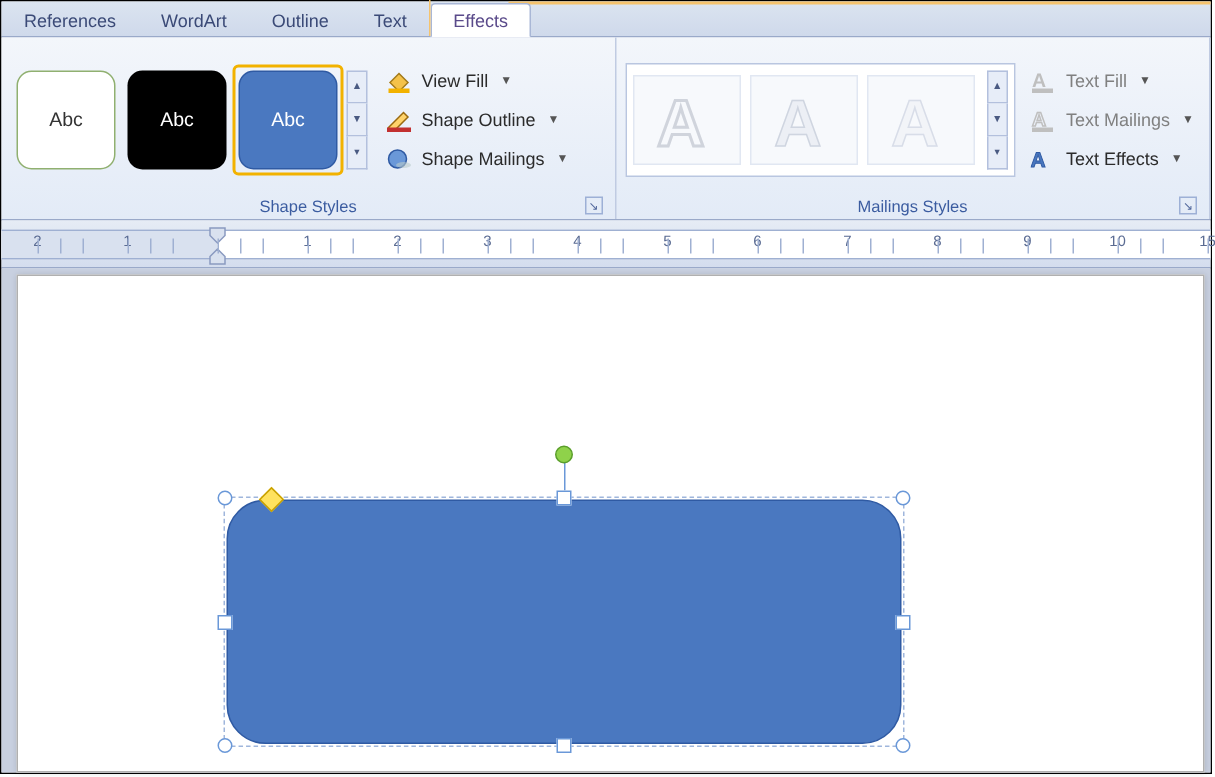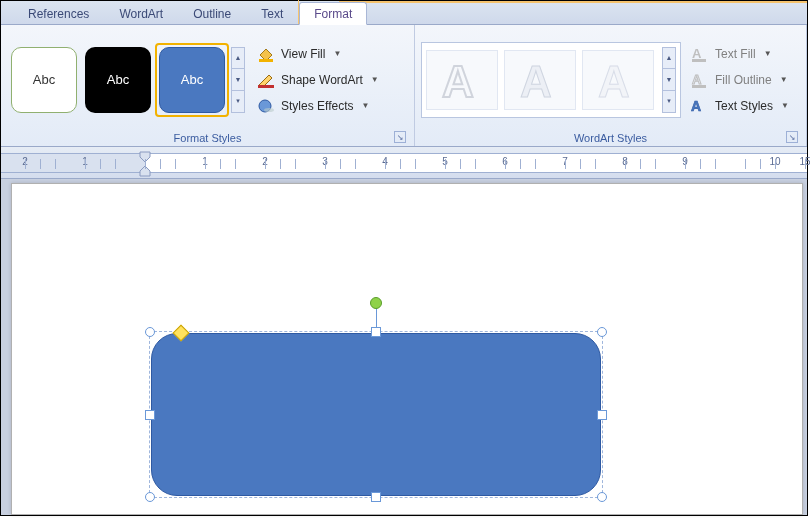--- a/index.html
+++ b/index.html
@@ -1,20 +1,20 @@
 <!DOCTYPE html>
 <html><head>
 <meta charset="utf-8">
 <style>
   * { box-sizing: border-box; margin: 0; padding: 0; font-family: "Segoe UI", Tahoma, sans-serif; }
   html,body{width:810px;height:518px;overflow:hidden;background:#fff;}
   .frame{width:808px;height:516px;border:1px solid #000;position:relative;}
 
   
-  .tabstrip{height:24px;background:linear-gradient(#dbe4f0,#cfd9eb);border-bottom:1px solid #9aa9c9;display:flex;align-items:flex-end;padding-left:12px;}
+  .tabstrip{height:24px;background:linear-gradient(#dbe4f0,#cfd9eb);border-bottom:1px solid #9aa9c9;display:flex;align-items:flex-end;padding-left:0;}
   .tab{padding:4px 14px 3px 14px;font-size:12px;color:#3b4a77;border:1px solid transparent;border-bottom:none;cursor:pointer;background:transparent;border-radius:3px 3px 0 0;}
   .tab.active{background:#fff;border:1px solid #a9b7d6;border-bottom:1px solid #fff;color:#5a4a8a;position:relative;top:1px;}
   .context-start{border-left:1px solid #f5c36d;height:24px;margin-left:0;margin-right:0;}
   .context-top{position:absolute;top:0;left:338px;right:0;height:2px;background:#f5c36d;}
 
   
   .ribbon{height:122px;background:linear-gradient(#f3f6fb,#e3ebf7);border-bottom:1px solid #9aa9c9;display:flex;}
   .group{border-right:1px solid #c0cbe2;padding:4px 6px 0 6px;display:flex;flex-direction:column;justify-content:space-between;position:relative;}
   .group-body{flex:1;display:flex;align-items:center;}
   .group-label{font-size:11px;color:#3b5ca0;text-align:center;padding:2px 0;position:relative;}
@@ -81,21 +81,21 @@
 
 <div class="frame">
   <div class="context-top"></div>
 
   <div class="tabstrip">
     <div class="tab">References</div>
     <div class="tab">WordArt</div>
     <div class="tab">Outline</div>
     <div class="tab">Text</div>
     <div class="context-start"></div>
-    <div class="tab active">Format</div>
+    <div class="tab active">Effects</div>
   </div>
 
   <div class="ribbon">
 
     <div class="group" style="width:414px;">
       <div class="group-body">
         <div class="preset-row">
           <div class="preset white">Abc</div>
           <div class="preset black">Abc</div>
           <div class="preset-sel">
@@ -119,37 +119,37 @@
             <span>View Fill</span>
             <span class="drop">▼</span>
           </div>
           <div class="menu-item">
             <span class="mi-icon">
               <svg width="18" height="16">
                   <path d="M2 13 L12 3 L15 6 L5 16 Z" fill="#ffd36b" stroke="#9a6a10"></path>
                   <rect x="1" y="13" width="16" height="3" fill="#c23030"></rect>
                 </svg>
             </span>
-            <span>Shape WordArt</span>
+            <span>Shape Outline</span>
             <span class="drop">▼</span>
           </div>
           <div class="menu-item">
             <span class="mi-icon">
               <svg width="18" height="16">
                   <circle cx="8" cy="8" r="6" fill="#6a98d8" stroke="#2f5aa3"></circle>
                   <ellipse cx="12" cy="12" rx="5" ry="2" fill="#bcc" opacity=".6"></ellipse>
                 </svg>
             </span>
-            <span>Styles Effects</span>
+            <span>Shape Mailings</span>
             <span class="drop">▼</span>
           </div>
         </div>
       </div>
       <div class="group-label">
-        <span>Format Styles</span>
+        <span>Shape Styles</span>
         <div class="dlg-launcher">↘</div>
       </div>
     </div>
 
     <div class="group" style="flex:1;">
       <div class="group-body">
         <div class="wa-gallery">
           <div class="wa-thumb">
             <svg width="60" height="54">
                 <text x="10" y="44" fill="none" stroke="#d0d4dc" stroke-width="2">A</text>
@@ -183,57 +183,57 @@
             <span>Text Fill</span>
             <span class="drop">▼</span>
           </div>
           <div class="menu-item">
             <span class="mi-icon">
               <svg width="18" height="16">
                   <text x="1" y="12" font-size="13" font-weight="700" fill="none" stroke="#bfbfbf">A</text>
                   <rect x="1" y="13" width="14" height="3" fill="#bfbfbf"></rect>
                 </svg>
             </span>
-            <span>Fill Outline</span>
+            <span>Text Mailings</span>
             <span class="drop">▼</span>
           </div>
           <div class="menu-item enabled">
             <span class="mi-icon">
               <svg width="18" height="16">
                   <text x="0" y="13" font-size="14" font-weight="800" fill="#4a78c0" stroke="#2f5aa3" stroke-width=".6">A</text>
                 </svg>
             </span>
-            <span>Text Styles</span>
+            <span>Text Effects</span>
             <span class="drop">▼</span>
           </div>
         </div>
       </div>
       <div class="group-label">
-        <span>WordArt Styles</span>
+        <span>Mailings Styles</span>
         <div class="dlg-launcher">↘</div>
       </div>
     </div>
   </div>
 
   <div class="ruler-wrap">
     <div class="ruler">
       <div class="ruler-inactive-l"></div>
       <div class="ruler-nums">
         <span class="rnum" style="left:24px;">2</span>
         <span class="rnum" style="left:84px;">1</span>
         <span class="rnum" style="left:204px;">1</span>
         <span class="rnum" style="left:264px;">2</span>
         <span class="rnum" style="left:324px;">3</span>
         <span class="rnum" style="left:384px;">4</span>
         <span class="rnum" style="left:444px;">5</span>
         <span class="rnum" style="left:504px;">6</span>
         <span class="rnum" style="left:564px;">7</span>
         <span class="rnum" style="left:624px;">8</span>
         <span class="rnum" style="left:684px;">9</span>
-        <span class="rnum" style="left:744px;margin-left:30px;">10</span>
+        <span class="rnum" style="left:744px;">10</span>
         <span class="rnum" style="left:804px;">15</span>
       </div>
       <div class="indent-marker">
         <svg width="12" height="26">
             <polygon points="1,1 11,1 11,6 6,11 1,6" fill="#d9e1ef" stroke="#8a9ac0"></polygon>
             <polygon points="1,25 11,25 11,20 6,15 1,20" fill="#d9e1ef" stroke="#8a9ac0"></polygon>
           </svg>
       </div>
     <div class="rtick" style="left: 9px; height: 0px;"></div>
         <div class="rtick" style="left: 24px;"></div>

